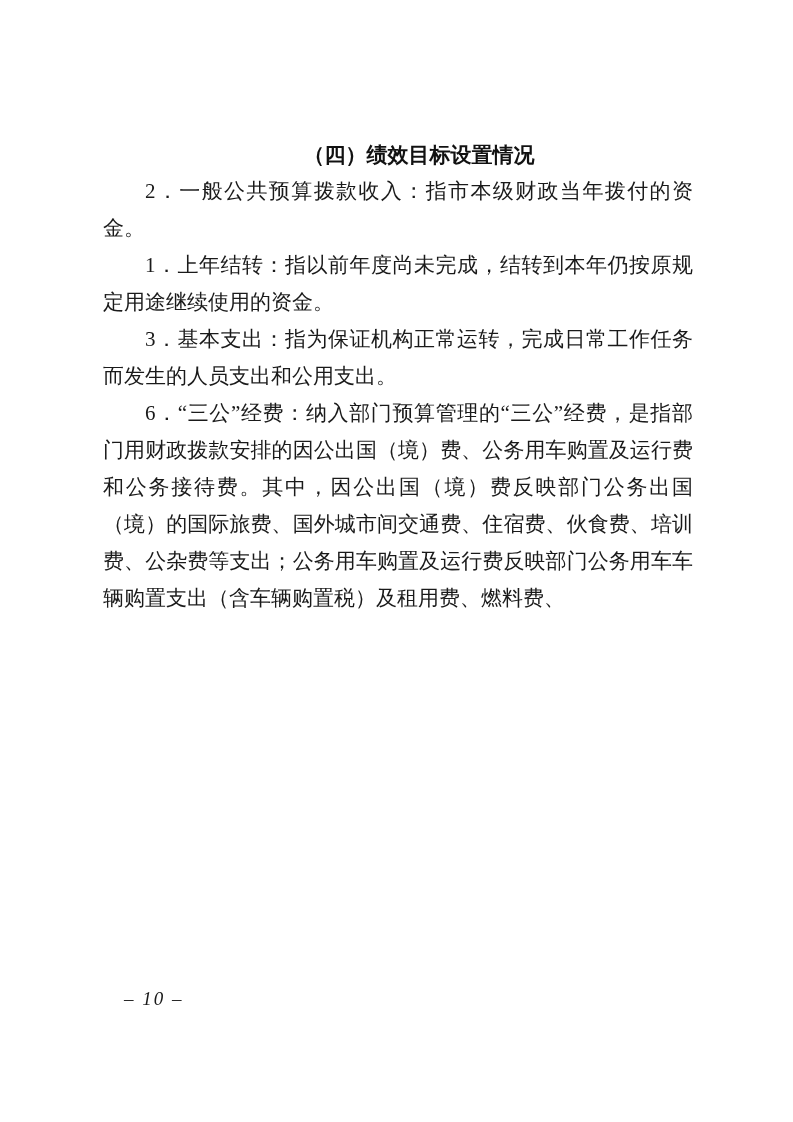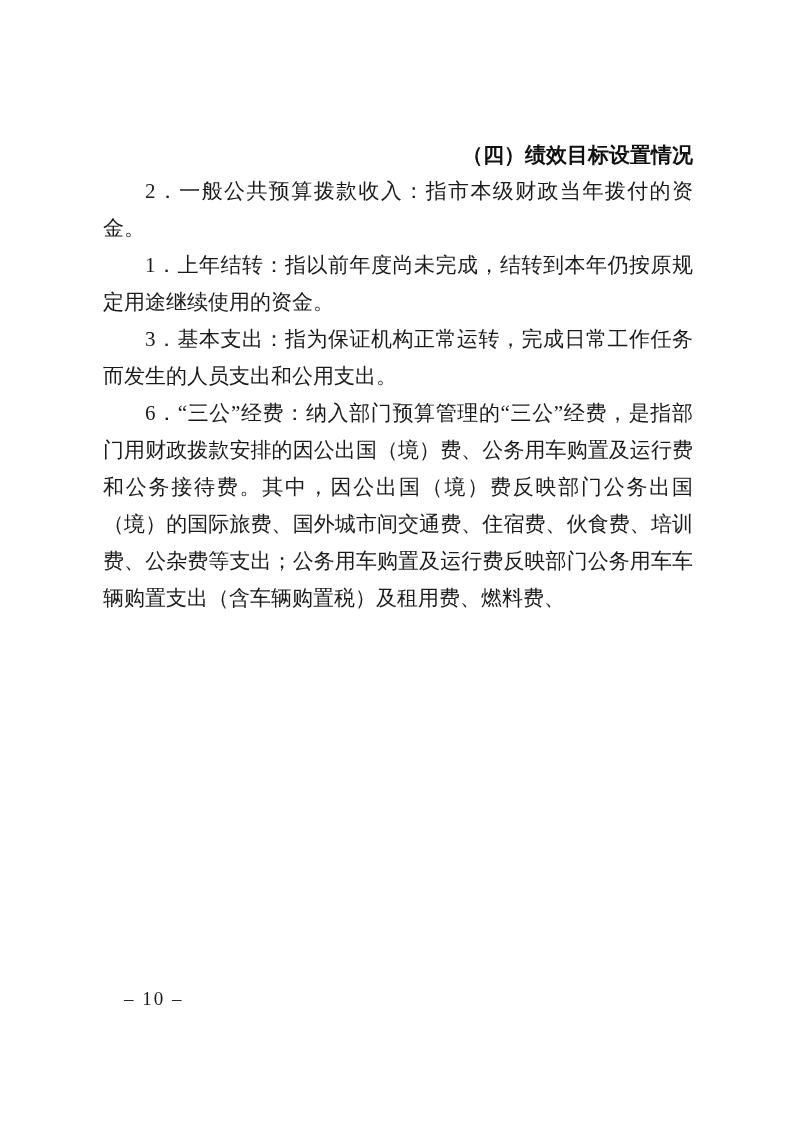--- a/index.html
+++ b/index.html
@@ -26,31 +26,32 @@
   .content p {
     text-indent: 2em;
     margin: 0;
   }
   .doc-heading {
     font-family: "Liberation Sans", "DejaVu Sans", sans-serif;
     font-weight: 700;
     font-size: 21px;
     line-height: 37px;
     text-indent: 2em;
-    text-align: right;
+    text-align: center;
     color: #111111;
   }
   .footer-pagenum {
     position: absolute;
     left: 124px;
     top: 988px;
     font-size: 19px;
     letter-spacing: 2px;
     color: #1a1a1a;
     font-family: "Liberation Serif", "DejaVu Serif", serif;
+    font-style: italic;
   }
 </style>
 </head>
 <body>
 
 <div class="page">
   <div class="content">
     <h2 class="doc-heading">（四）绩效目标设置情况</h2>
     <p>2．一般公共预算拨款收入：指市本级财政当年拨付的资金。</p>
     <p>1．上年结转：指以前年度尚未完成，结转到本年仍按原规定用途继续使用的资金。</p>

